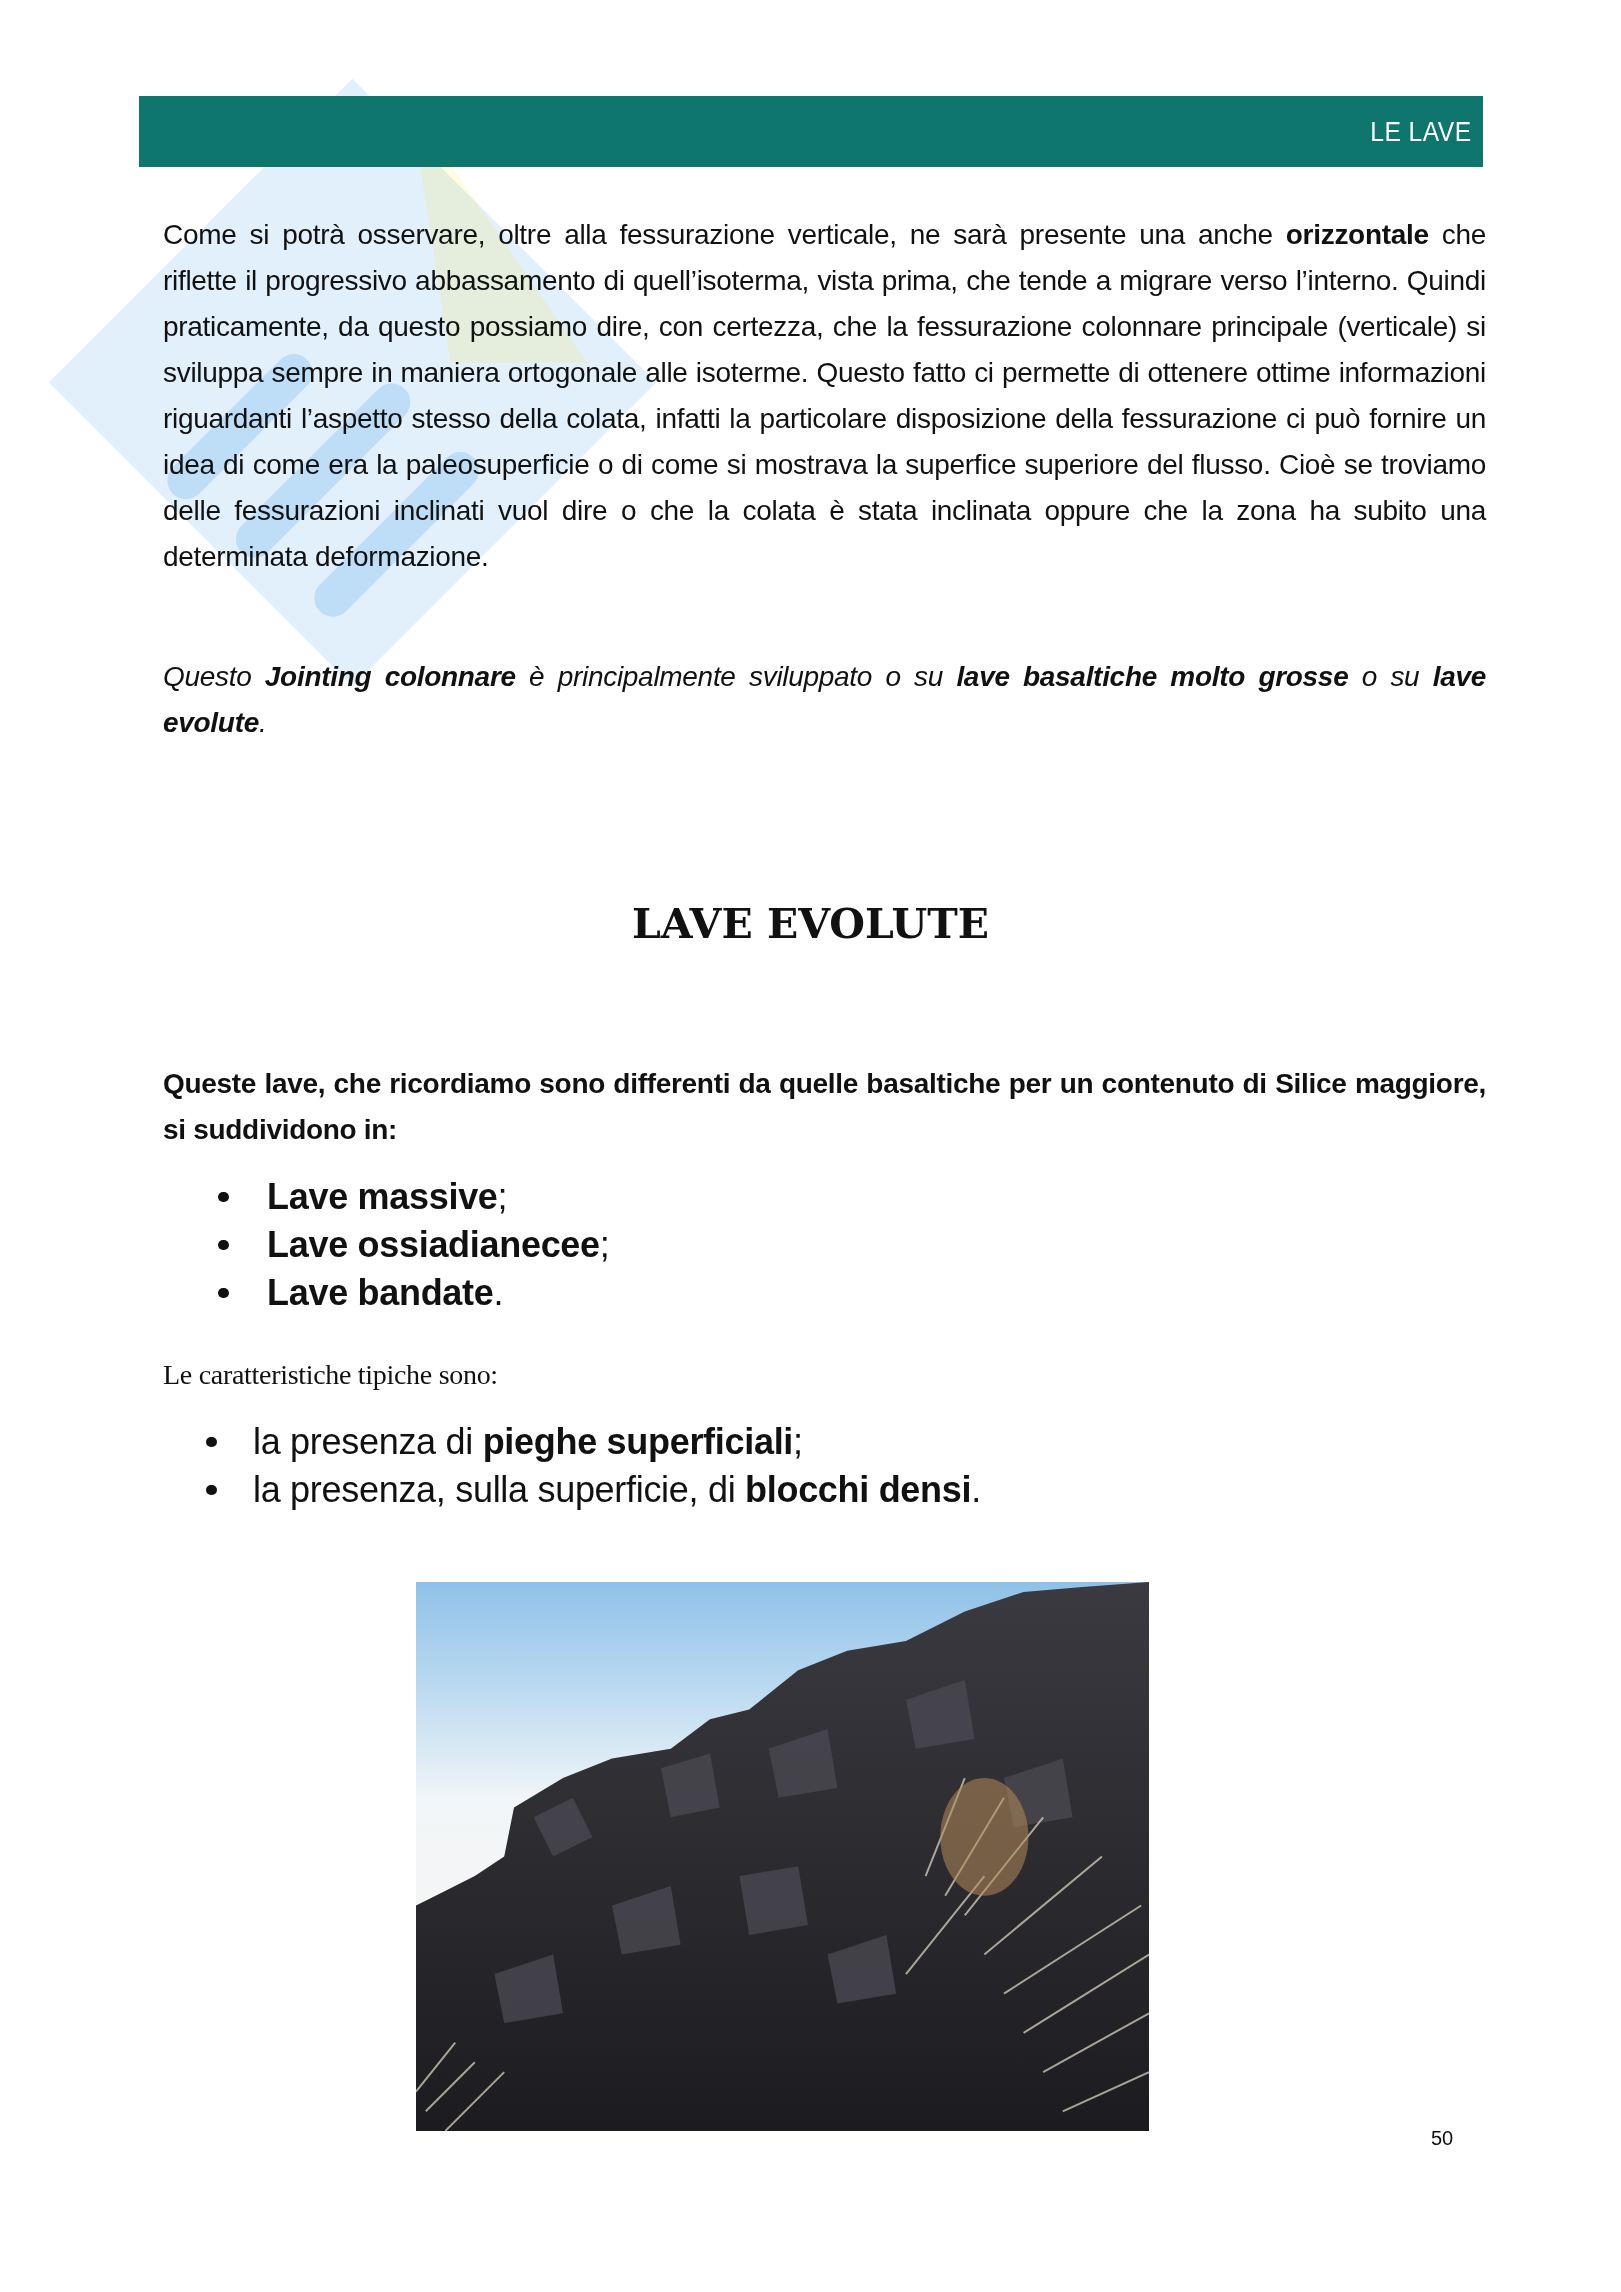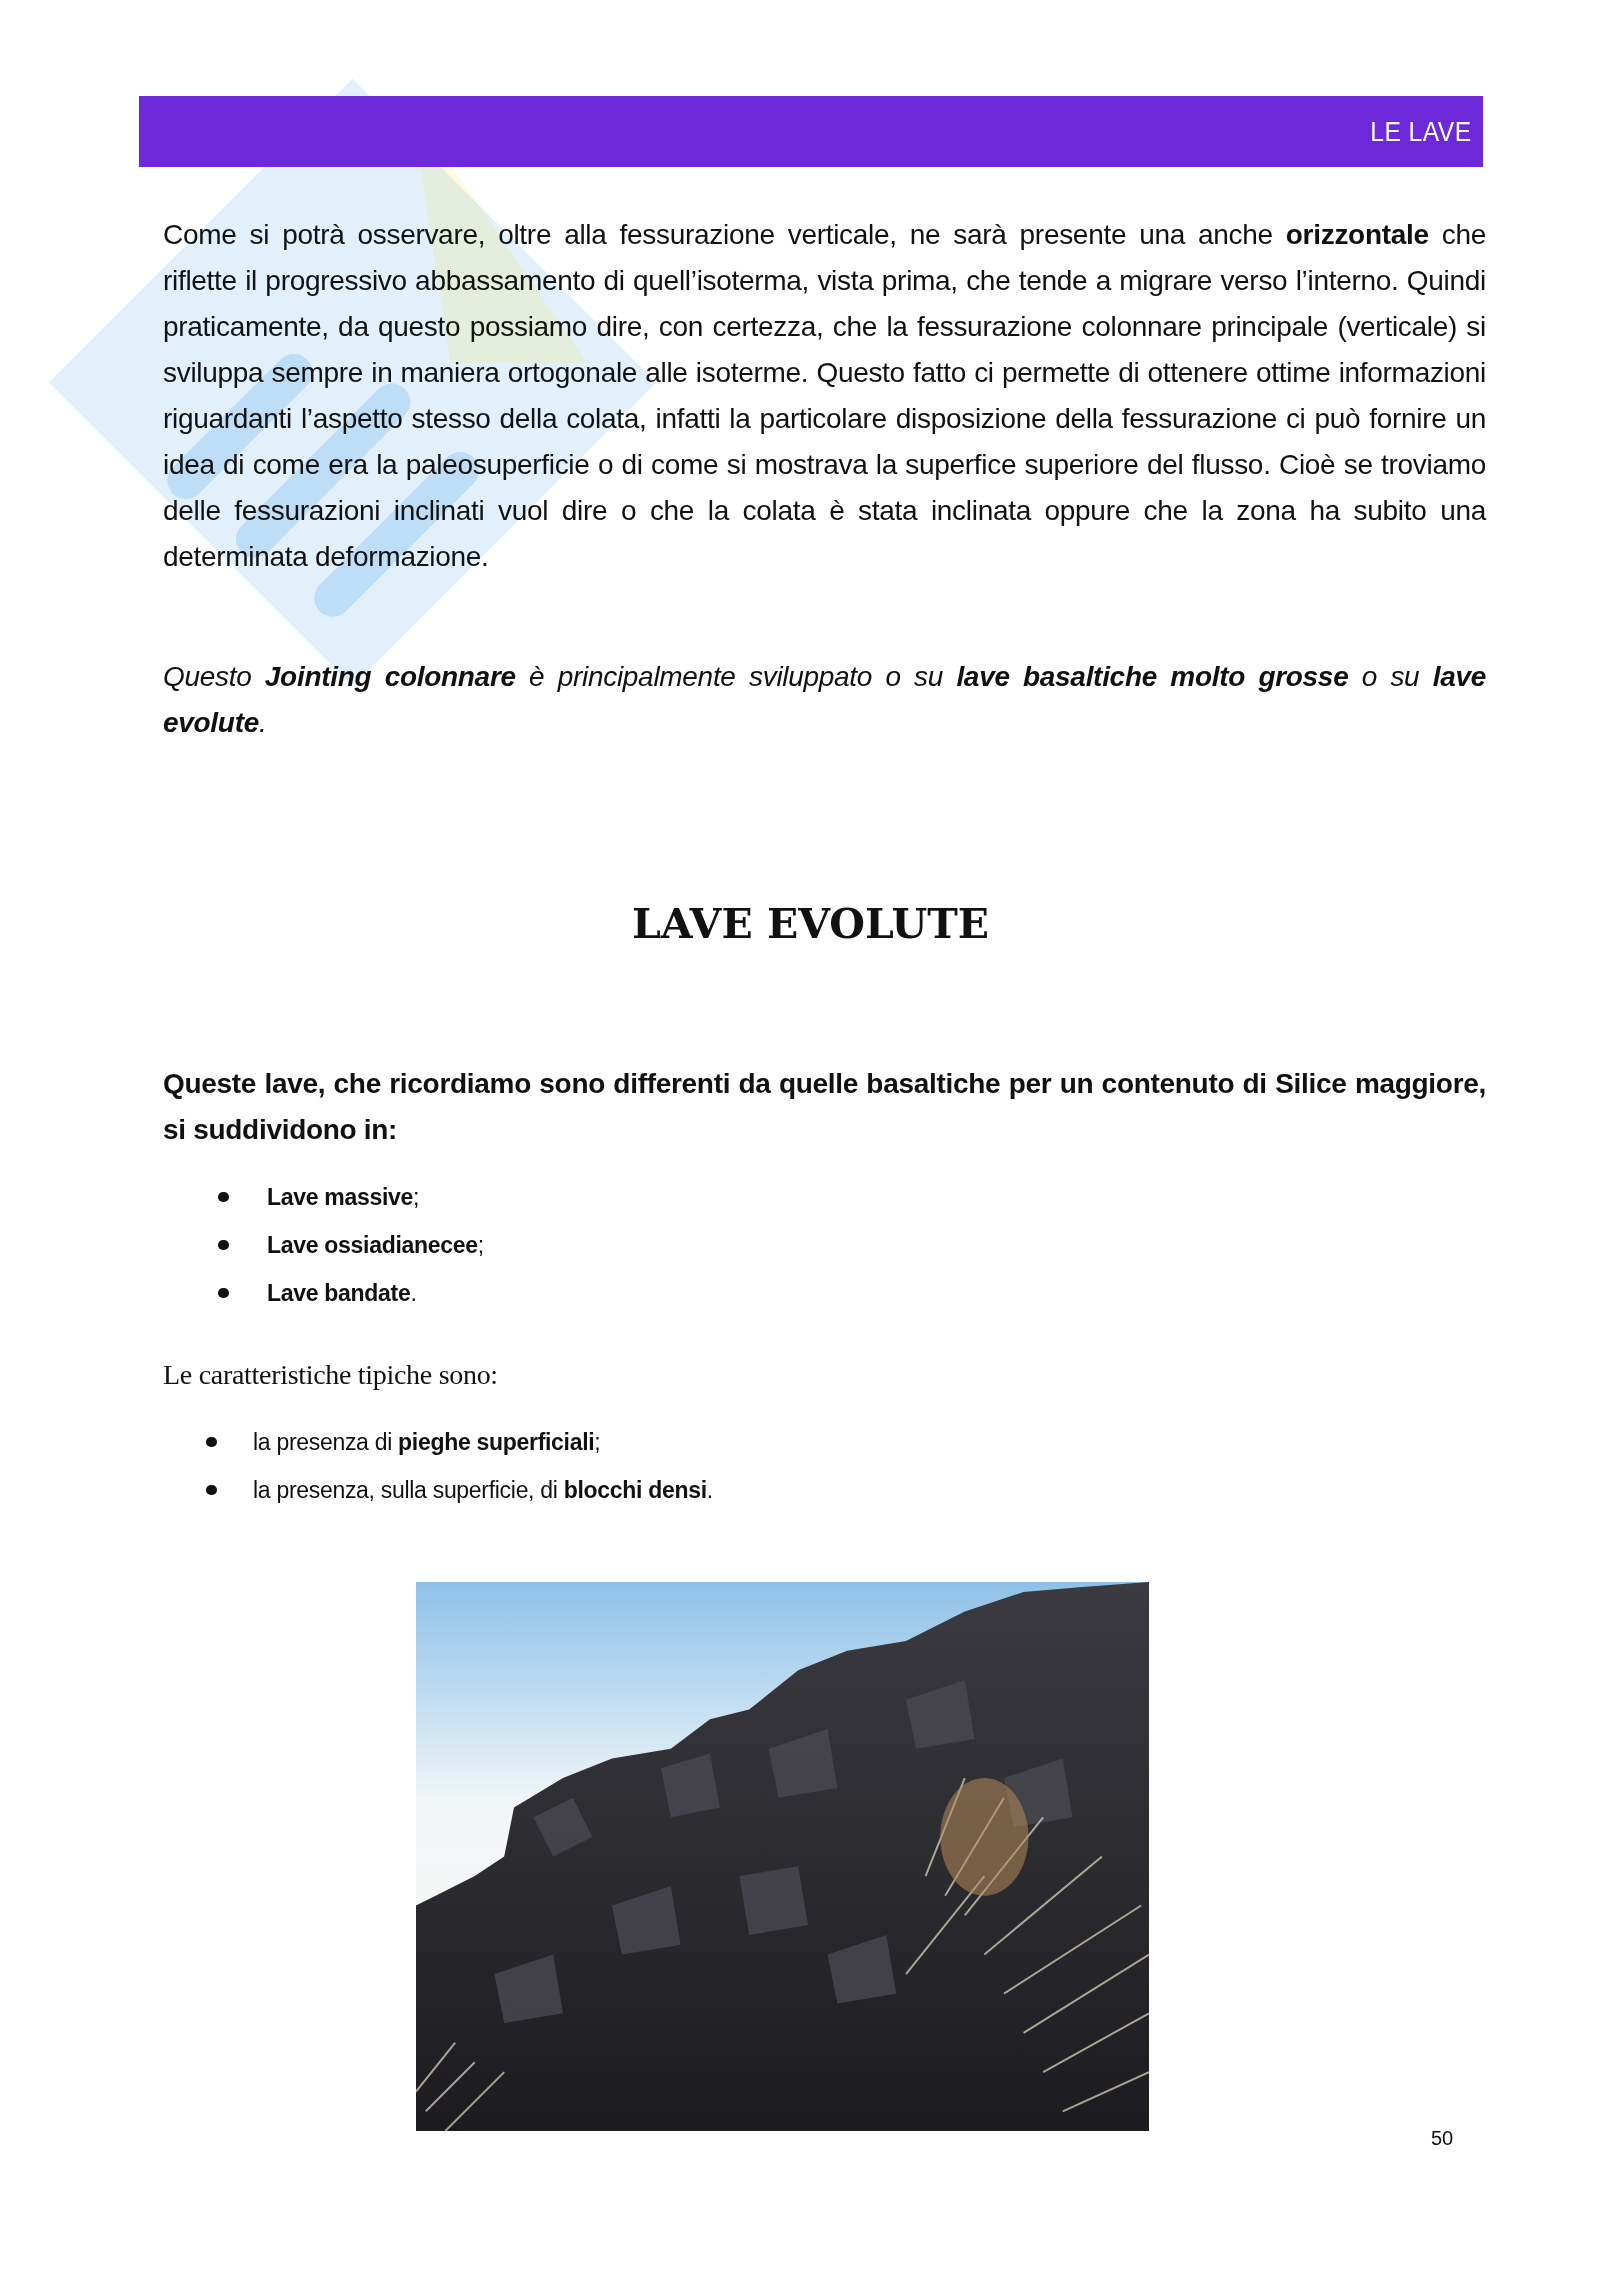--- a/index.html
+++ b/index.html
@@ -1,33 +1,33 @@
 <!DOCTYPE html>
 <html><head>
 <meta charset="utf-8">
 <style>
   html, body { margin: 0; padding: 0; background: #ffffff; }
   body { width: 1621px; height: 2293px; position: relative; overflow: hidden;
          font-family: "Liberation Sans", sans-serif; color: #111; }
   .watermark { position: absolute; left: 39px; top: 69px; width: 627px; height: 627px;
                pointer-events: none; z-index: 0; }
   .header-bar { position: absolute; left: 139px; top: 96px; width: 1344px; height: 71px;
-                background: #6d28d9; z-index: 1; }
+                background: #0f766e; z-index: 1; }
   .header-title { position: absolute; right: 11.8px; top: 19.6px; color: #fff;
                   font-size: 27.4px; letter-spacing: 0.5px; transform: scaleX(0.9); transform-origin: right; }
   .content { position: absolute; left: 155px; width: 1323px; z-index: 2; }
   .para { font-size: 28px; line-height: 46px; text-align: justify; margin: 8px; letter-spacing: -0.3px; }
   .para b { font-weight: bold; }
   .p1 { top: 204px; }
   .p2 { top: 646px; font-style: italic; }
   .section-title { position: absolute; top: 900px; left: 0; width: 1621px; text-align: center;
                    font-family: "DejaVu Serif", serif; font-weight: bold; font-size: 41px; z-index: 2; margin: 0; }
   .p3 { top: 1053px; font-weight: bold; }
   ul.list { position: absolute; margin: 0; padding: 0; list-style: none; z-index: 2; }
-  ul.list li { position: relative; font-size: 23px; line-height: 48px; letter-spacing: -0.3px; }
+  ul.list li { position: relative; font-size: 36px; line-height: 48px; letter-spacing: -0.3px; }
   ul.list li .bullet { position: absolute; width: 10.8px; height: 10.8px; border-radius: 50%; background: #111; top: 18.6px; }
   .types { left: 218px; top: 1173px; }
   .types li { padding-left: 49px; }
   .types li .bullet { left: 0; }
   .p4 { top: 1344px; font-family: Liberation Serif, serif; }
   .feats { left: 206px; top: 1418px; }
   .feats li { padding-left: 47px; }
   .feats li .bullet { left: 0; }
   .photo { position: absolute; left: 416px; top: 1582px; width: 733px; height: 549px; z-index: 2; overflow: hidden;
            background: linear-gradient(180deg, #8fc1e8 0%, #b8d8f0 18%, #f2f6f8 40%, #f5f5f5 60%); }

